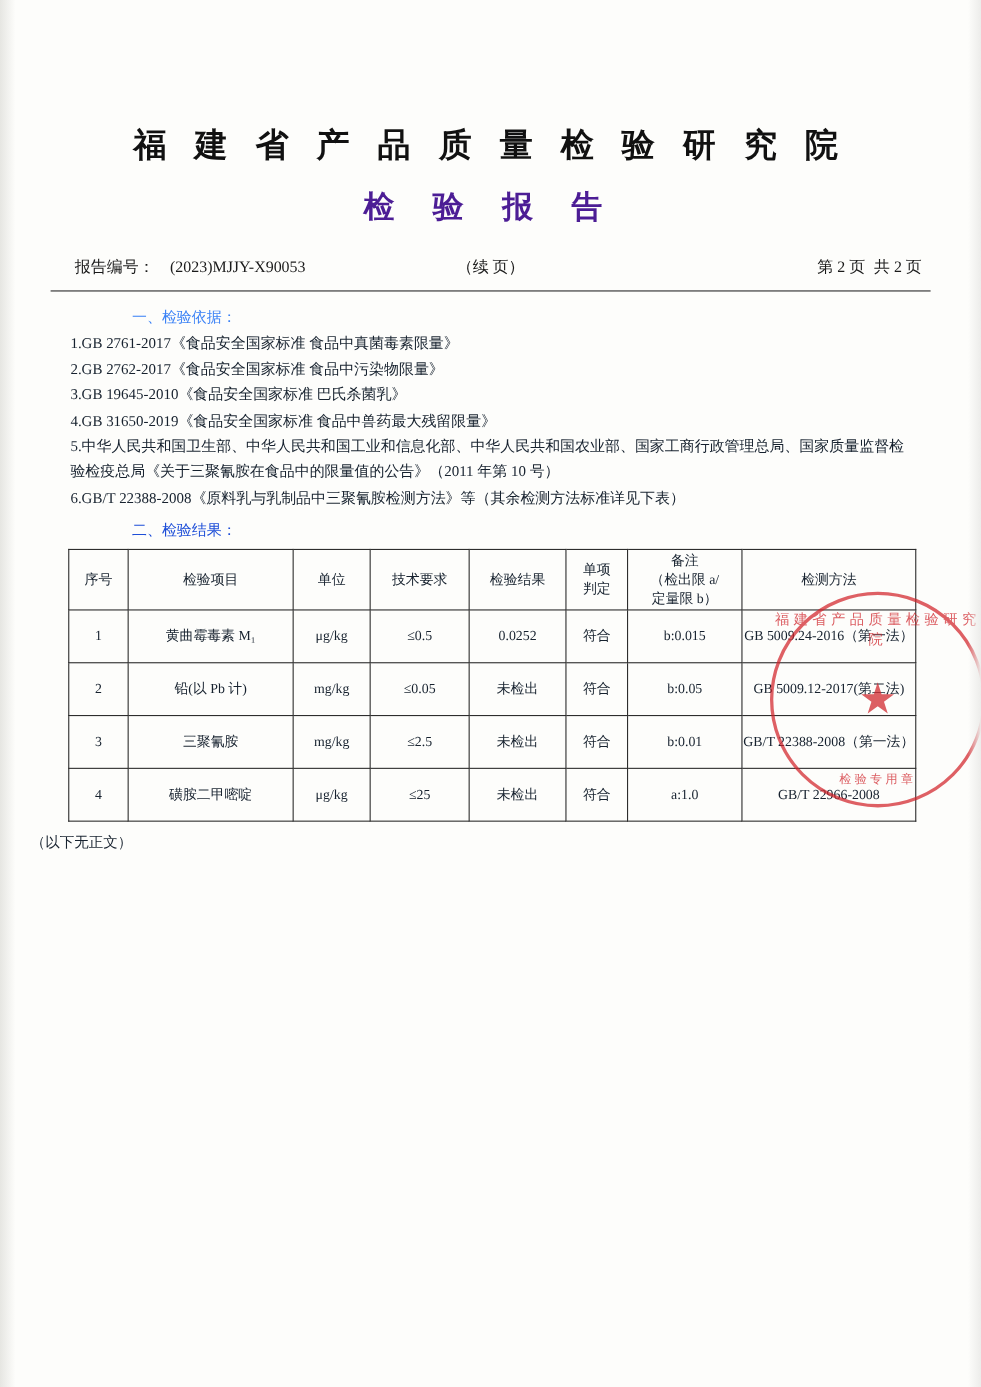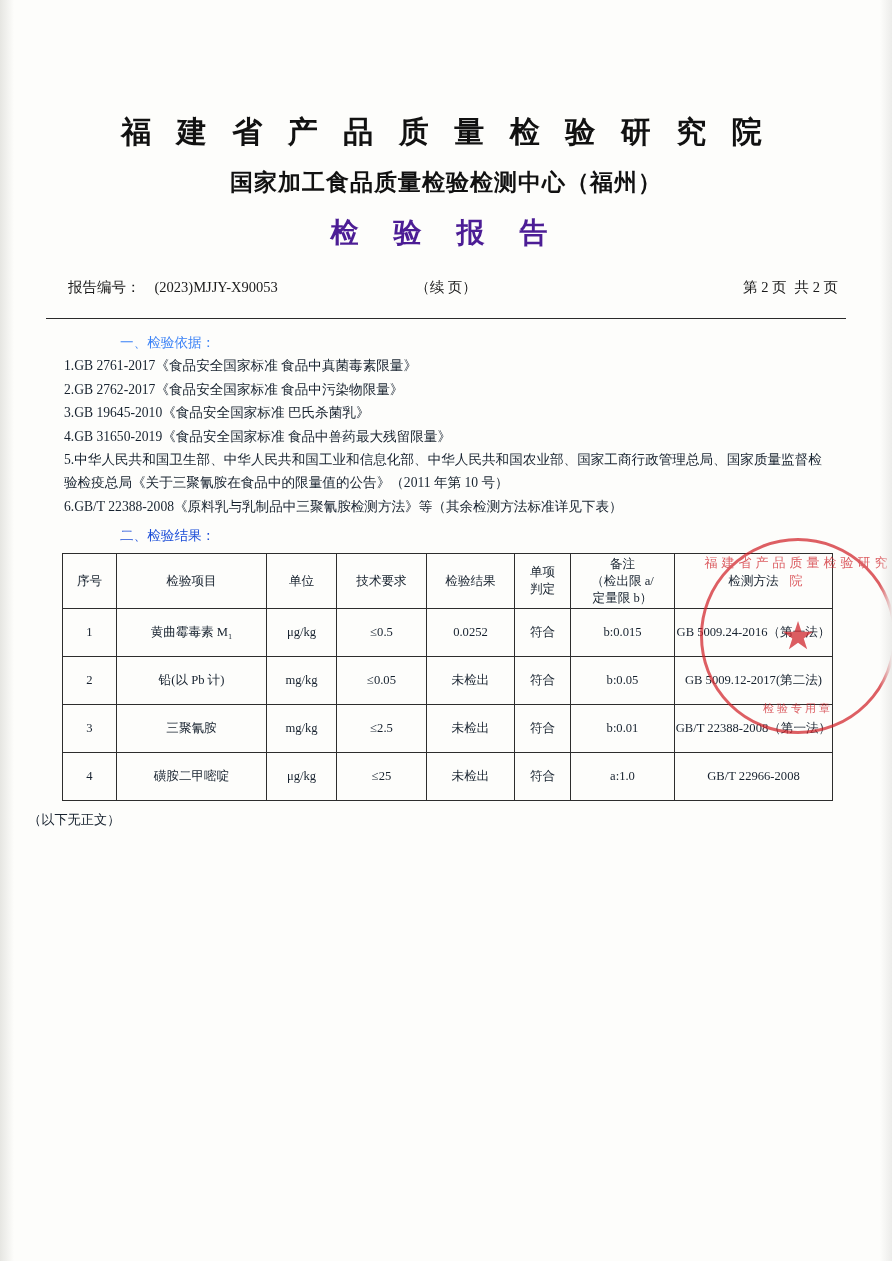--- a/index.html
+++ b/index.html
@@ -63,21 +63,21 @@
     margin-top: 16px;
     color: #4c1d95;
   }
 
   .meta-row {
     position: relative;
     margin: 26px 46px 0 46px;
     height: 26px;
     font-size: 14.5px;
     border-bottom: 1.6px solid #2a2a2a;
-    padding-bottom: 14px;
+    padding-bottom: 5px;
   }
   .meta-left {
     position: absolute;
     left: 22px;
     top: 0;
     white-space: nowrap;
   }
   .meta-left .label { margin-right: 14px; }
   .meta-center {
     position: absolute;
@@ -204,21 +204,20 @@
     letter-spacing: 3px;
   }
 </style>
 </head>
 <body>
 
 <div class="page">
 
   <div class="titles">
     <div class="title-main">福 建 省 产 品 质 量 检 验 研 究 院</div>
-    <div class="title-sub">国家加工食品质量检验检测中心（福州）</div>
     <div class="title-report">检 验 报 告</div>
   </div>
 
   <div class="meta-row">
     <div class="meta-left">
       <span class="label">报告编号：</span><span>(2023)MJJY-X90053</span>
     </div>
     <div class="meta-center">（续 页）</div>
     <div class="meta-right">
       <span class="p1">第 2 页</span><span>共 2 页</span>

